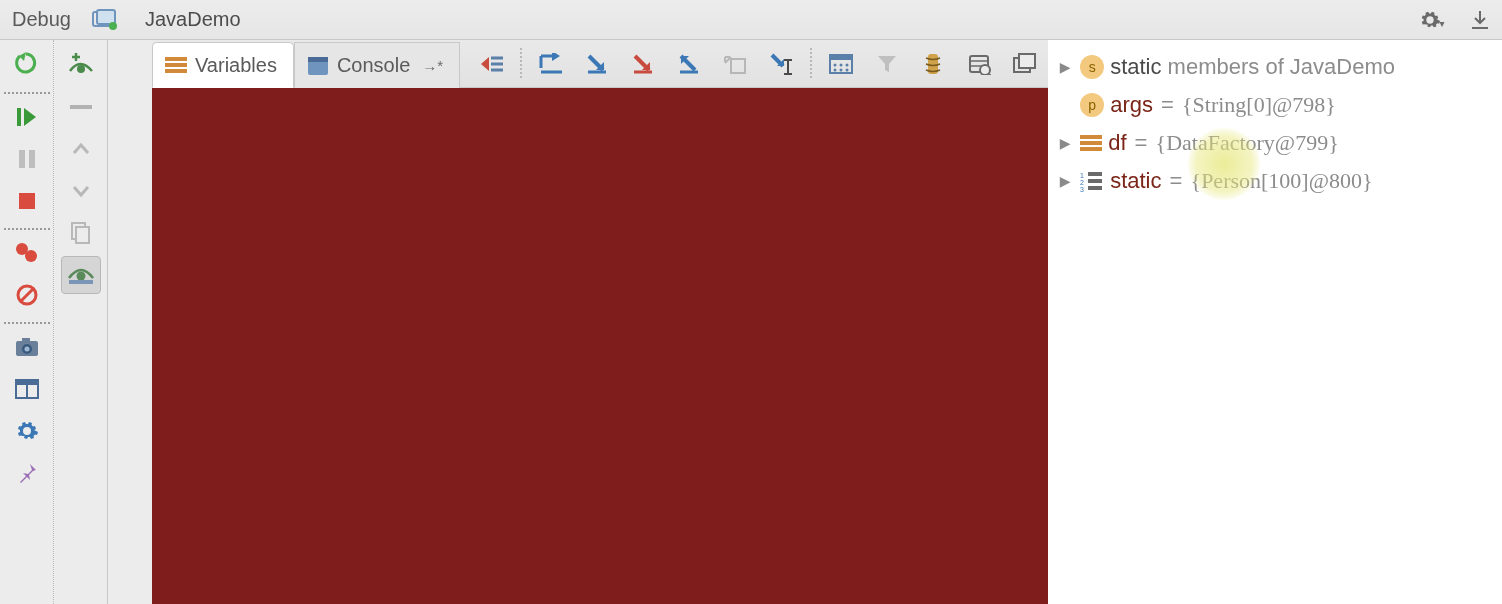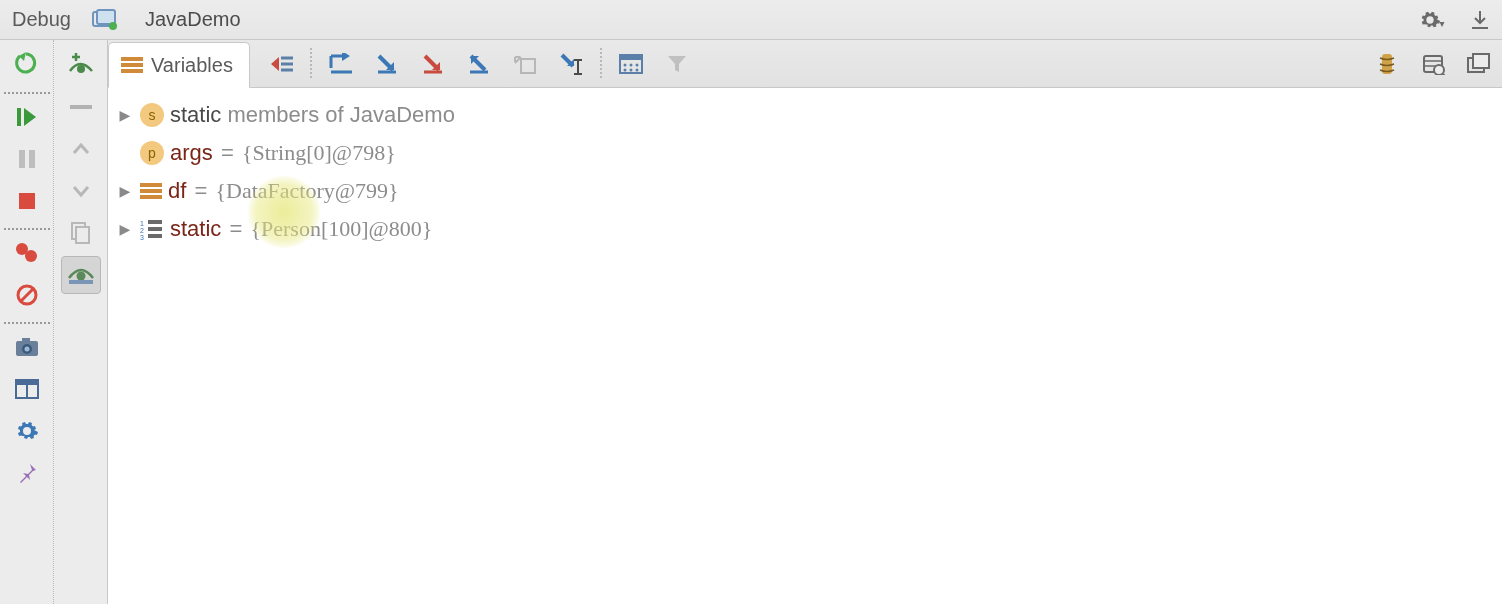--- a/index.html
+++ b/index.html
@@ -74,22 +74,23 @@
     padding-top: 6px;
   }
   .gbtn.selected {
     background: #d5d5d5;
     border: 1px solid #b8b8b8;
   }
   
   .content {
     flex: 1;
     display: flex;
-    flex-direction: column;
-    background: #c4b5fd;
+    flex-direction: row;
+    background: #7f1d1d;
+    margin-left: 44px;
   }
   
   .tabbar {
     height: 48px;
     background: linear-gradient(to bottom,#e9e9e9,#e2e2e2);
     border-bottom: 1px solid #c8c8c8;
     display: flex;
     align-items: flex-end;
     padding-left: 0;
   }
@@ -325,20 +326,28 @@
 
     <div class="tabbar">
       <div class="tab active">
         <svg width="22" height="18">
             <rect y="1" width="22" height="4" fill="#d08a3a"></rect>
             <rect y="7" width="22" height="4" fill="#d08a3a"></rect>
             <rect y="13" width="22" height="4" fill="#d08a3a"></rect>
           </svg>
         <span>Variables</span>
       </div>
+      <div class="tab inactive">
+        <svg width="22" height="20">
+            <rect x="1" y="1" width="20" height="18" rx="2" fill="#6f95bf"></rect>
+            <rect x="1" y="1" width="20" height="5" fill="#4a6b95"></rect>
+          </svg>
+        <span>Console</span>
+        <span style="font-size:15px;color:#6a6a6a;margin-left:4px;">→*</span>
+      </div>
 
       <div class="toolbar-rest">
         <div class="tbtn">
           <svg width="24" height="20">
               <path d="M2 10 L10 3 L10 17 Z" fill="#c94b3f"></path>
               <line x1="12" y1="4" x2="24" y2="4" stroke="#5a7fa8" stroke-width="3"></line>
               <line x1="12" y1="10" x2="24" y2="10" stroke="#5a7fa8" stroke-width="3"></line>
               <line x1="12" y1="16" x2="24" y2="16" stroke="#5a7fa8" stroke-width="3"></line>
             </svg>
         </div>

